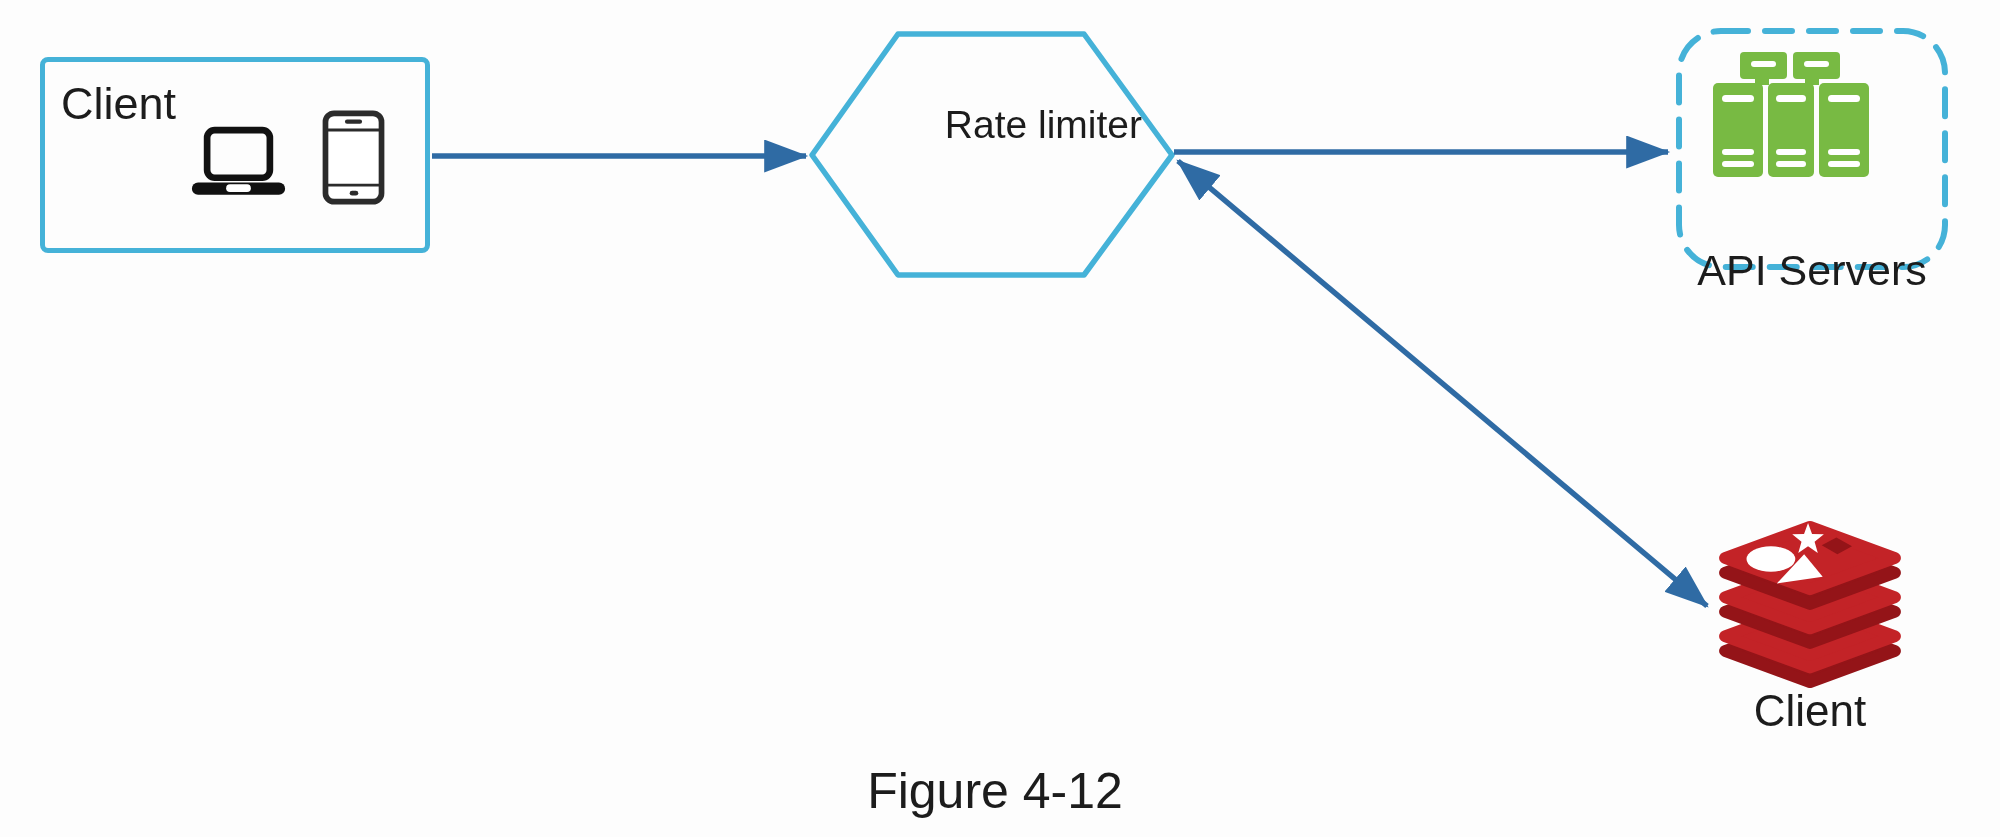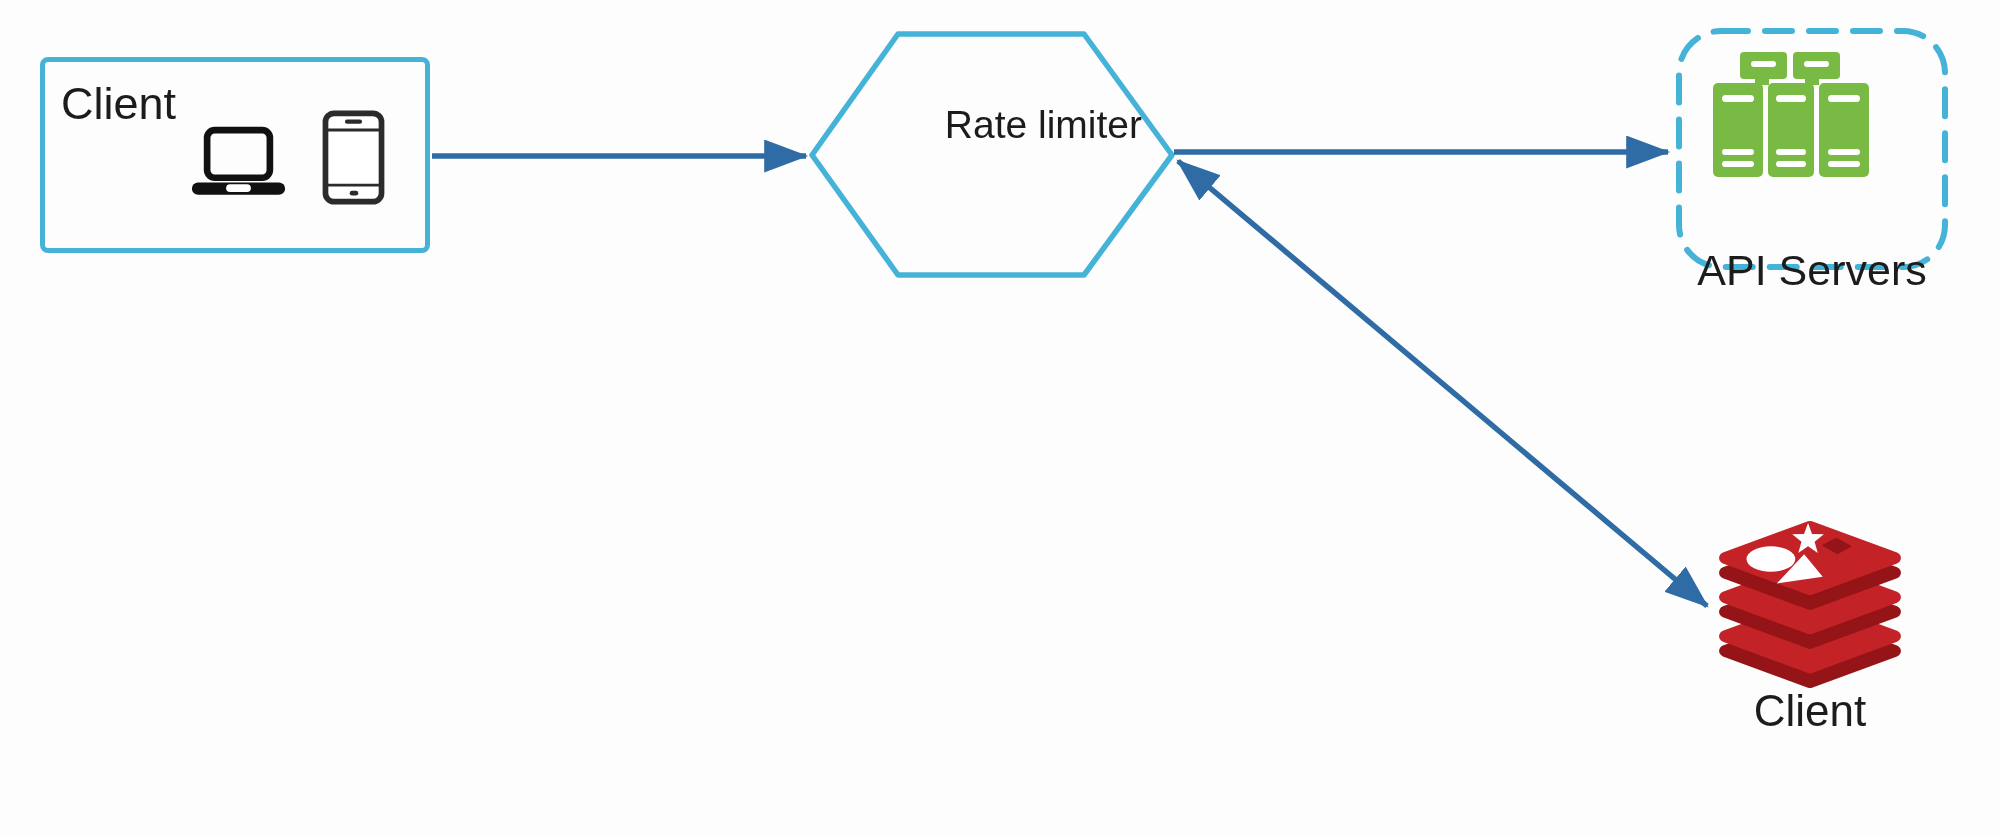--- a/index.html
+++ b/index.html
@@ -186,14 +186,15 @@
     <path d="M100,24 L187,56 L100,88 L13,56 Z" fill="var(--redisDark)" stroke="var(--redisDark)" stroke-width="12" stroke-linejoin="round"></path>
     <path d="M100,9 L187,41 L100,73 L13,41 Z" fill="var(--redis)" stroke="var(--redis)" stroke-width="12" stroke-linejoin="round"></path>
 
     <ellipse cx="60" cy="42" rx="25" ry="13" fill="#fff"></ellipse>
     <path d="M98,5 L102.1,16.3 L114.2,16.7 L104.7,24.2 L108,35.8 L98,29 L88,35.8 L91.3,24.2 L81.8,16.7 L93.9,16.3 Z" fill="#fff"></path>
     <path d="M66,67 L113,60 L94,37 Z" fill="#fff"></path>
     <path d="M112,28 L127,20 L143,29 L128,37 Z" fill="var(--redisDark)"></path>
   </svg>
   <div class="abs redis-label">Client</div>
 
+  <div class="abs caption">Figure 4-12</div>
 
 </div>
 
 </body></html>

